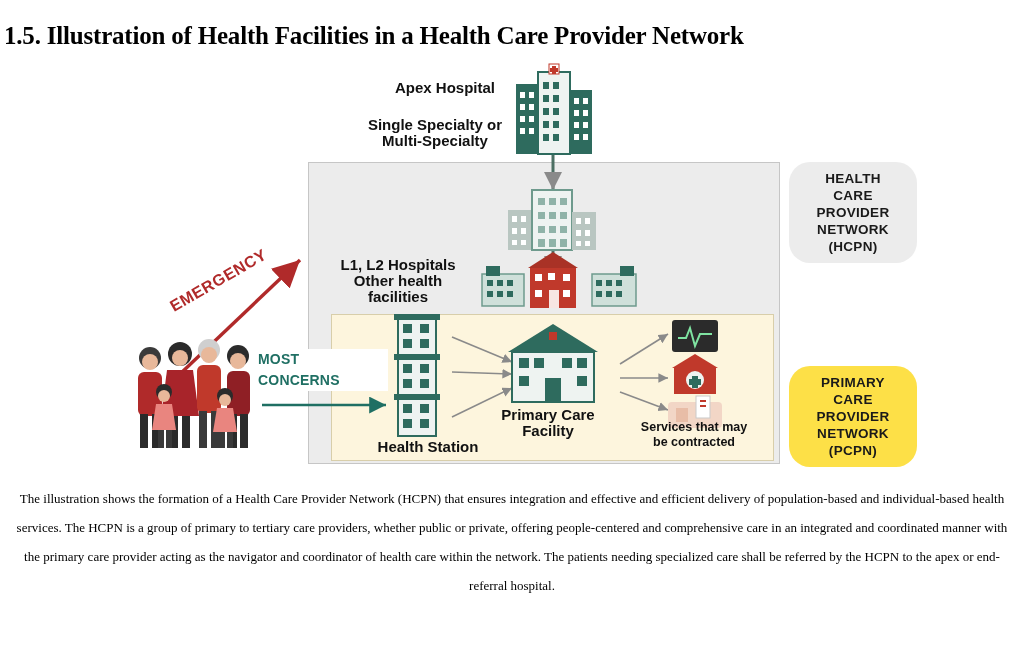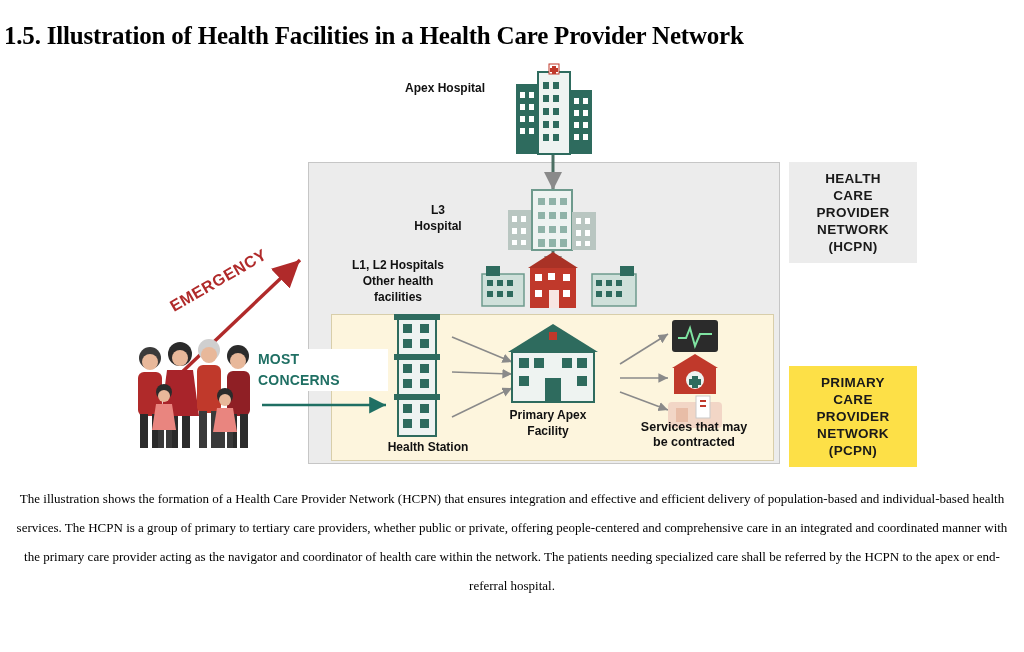--- a/index.html
+++ b/index.html
@@ -68,38 +68,39 @@
     position: absolute;
     width: 128px;
     text-align: center;
     font-family: "Liberation Sans", sans-serif;
     font-weight: bold;
     font-size: 13.5px;
     line-height: 17px;
     color: #1a1a1a;
     padding: 8px 0;
     letter-spacing: 0.3px;
+    border-radius: 21px;
   }
   .legend-hcpn {
     left: 789px;
     top: 100px;
     background: #ececec;
   }
   .legend-pcpn {
     left: 789px;
     top: 304px;
     background: #fde047;
   }
 
   
   .lbl {
     position: absolute;
     font-family: "Liberation Sans", sans-serif;
     font-weight: bold;
-    font-size: 12px;
+    font-size: 15px;
     line-height: 16px;
     color: #111111;
     text-align: center;
   }
   .lbl.small { font-size: 12.5px; line-height: 15px; }
 
   .lbl-apex { left: 350px; top: 18px; width: 190px; }
   .lbl-specialty { left: 330px; top: 55px; width: 210px; }
   .lbl-l3 { left: 378px; top: 140px; width: 120px; }
   .lbl-l12 { left: 318px; top: 195px; width: 160px; }
@@ -416,27 +417,27 @@
 
         <circle cx="225" cy="334" r="8" fill="#2b2b2b"></circle>
         <circle cx="225" cy="338" r="6" fill="#e8b89a"></circle>
         <path d="M217,346 h16 l4,24 h-24 z" fill="#e9857f"></path>
         <rect x="219" y="370" width="6" height="16" fill="#3a3a3a"></rect>
         <rect x="227" y="370" width="6" height="16" fill="#3a3a3a"></rect>
       </g>
     </svg>
 
     <div class="lbl lbl-apex" style="white-space:pre-line;">Apex Hospital</div>
-    <div class="lbl lbl-l3" style="white-space:pre-line;">L3
-Hospital</div>
+    <div class="lbl lbl-specialty" style="white-space:pre-line;">Single Specialty or
+Multi-Specialty</div>
     <div class="lbl lbl-l12" style="white-space:pre-line;">L1, L2 Hospitals
 Other health
 facilities</div>
     <div class="lbl lbl-health-station" style="white-space:pre-line;">Health Station</div>
-    <div class="lbl lbl-pcf" style="white-space:pre-line;">Primary Apex
+    <div class="lbl lbl-pcf" style="white-space:pre-line;">Primary Care
 Facility</div>
     <div class="lbl small lbl-contracted" style="white-space:pre-line;">Services that may
 be contracted</div>
 
     <div class="most-concerns" style="white-space:pre-line;">MOST
 CONCERNS</div>
     <div class="emergency">EMERGENCY</div>
 
     <div class="legend-box legend-hcpn" style="white-space:pre-line;">HEALTH
 CARE

